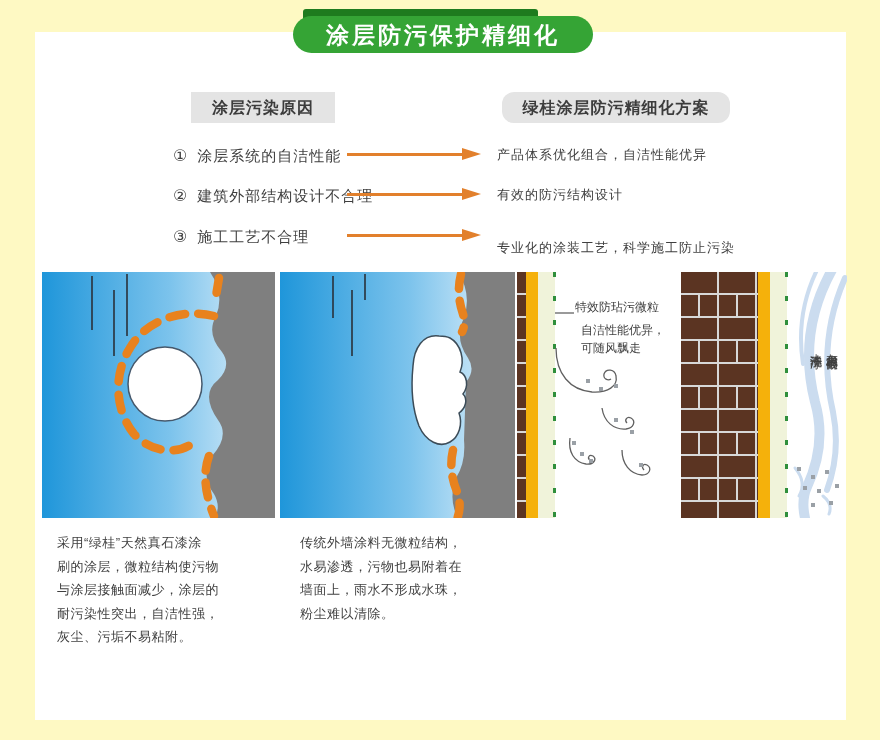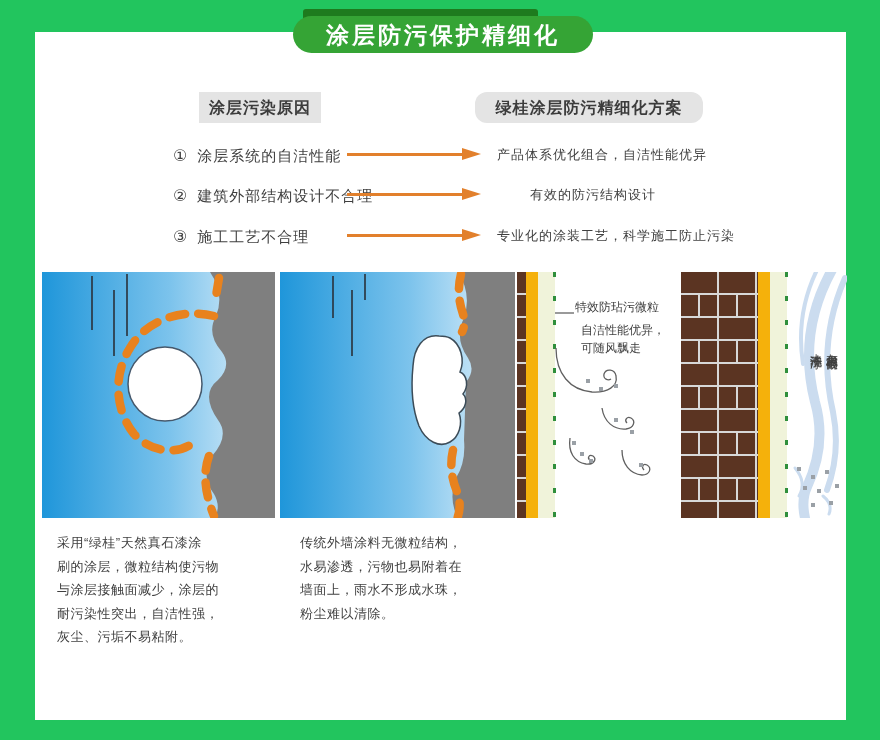--- a/index.html
+++ b/index.html
@@ -1,29 +1,29 @@
 <!DOCTYPE html>
 <html><head>
 <meta charset="utf-8">
 <style>
   html,body{margin:0;padding:0;}
-  .stage{position:relative;width:880px;height:740px;background:#22c55e;overflow:hidden;
+  .stage{position:relative;width:880px;height:740px;background:#fef9c3;overflow:hidden;
          font-family:"Liberation Sans","DejaVu Sans",sans-serif;color:#3f3f3f;}
   .content{position:absolute;left:35px;top:32px;width:811px;height:688px;background:#ffffff;}
 
   
   .ribbon-back{position:absolute;left:303px;top:9px;width:235px;height:18px;background:#1e7b1e;border-radius:3px;}
   .title-pill{position:absolute;left:293px;top:16px;width:300px;height:37px;background:#35a435;border-radius:19px;
               color:#ffffff;font-size:23px;font-weight:bold;letter-spacing:3px;text-align:center;line-height:38px;}
 
   
   .section-header{position:absolute;top:92px;height:31px;background:#e4e4e4;color:#3c3c3c;
                   font-weight:bold;font-size:16px;text-align:center;line-height:31px;letter-spacing:1px;}
-  .hdr-left{left:199px;width:122px;}
-  .hdr-right{left:475px;width:228px;border-radius:12px;}
+  .hdr-left{left:191px;width:144px;}
+  .hdr-right{left:502px;width:228px;border-radius:12px;}
 
   
   .cause-row{position:absolute;left:141px;font-size:15px;letter-spacing:1px;white-space:nowrap;margin-left:32px;}
   .cause-num{margin-right:9px;font-size:16px;}
   .solution{position:absolute;left:497px;font-size:13px;letter-spacing:1px;white-space:nowrap;text-align:right;}
   .arrow{position:absolute;left:347px;width:134px;height:12px;}
   .arrow-line{position:absolute;left:0;top:5px;width:118px;height:2.5px;background:#e2802c;}
   .arrow-head{position:absolute;left:115px;top:0;width:0;height:0;
               border-left:19px solid #e2802c;border-top:6px solid transparent;border-bottom:6px solid transparent;}
 
@@ -78,30 +78,30 @@
   </div>
   <div class="solution" style="top:146px;">产品体系优化组合，自洁性能优异</div>
 
   <div class="cause-row" style="top:186px;">
     <span class="cause-num">②</span><span>建筑外部结构设计不合理</span>
   </div>
   <div class="arrow" style="top:188px;">
     <div class="arrow-line"></div>
       <div class="arrow-head"></div>
   </div>
-  <div class="solution" style="top:186px;margin-left:33px;">有效的防污结构设计</div>
+  <div class="solution" style="top:186px;">有效的防污结构设计</div>
 
   <div class="cause-row" style="top:227px;">
     <span class="cause-num">③</span><span>施工工艺不合理</span>
   </div>
   <div class="arrow" style="top:229px;">
     <div class="arrow-line"></div>
       <div class="arrow-head"></div>
   </div>
-  <div class="solution" style="top:227px;">专业化的涂装工艺，科学施工防止污染</div>
+  <div class="solution" style="top:239px;">专业化的涂装工艺，科学施工防止污染</div>
 
   <div class="panel" id="panel1">
     <svg width="233" height="246" viewBox="0 0 233 246">
       <defs>
         <linearGradient id="bg1" x1="0" y1="0" x2="1" y2="0">
           <stop offset="0" stop-color="#1f96da"></stop>
             <stop offset="0.55" stop-color="#7cc3ec"></stop>
             <stop offset="0.95" stop-color="#ddeffa"></stop>
         </linearGradient>
       </defs>

